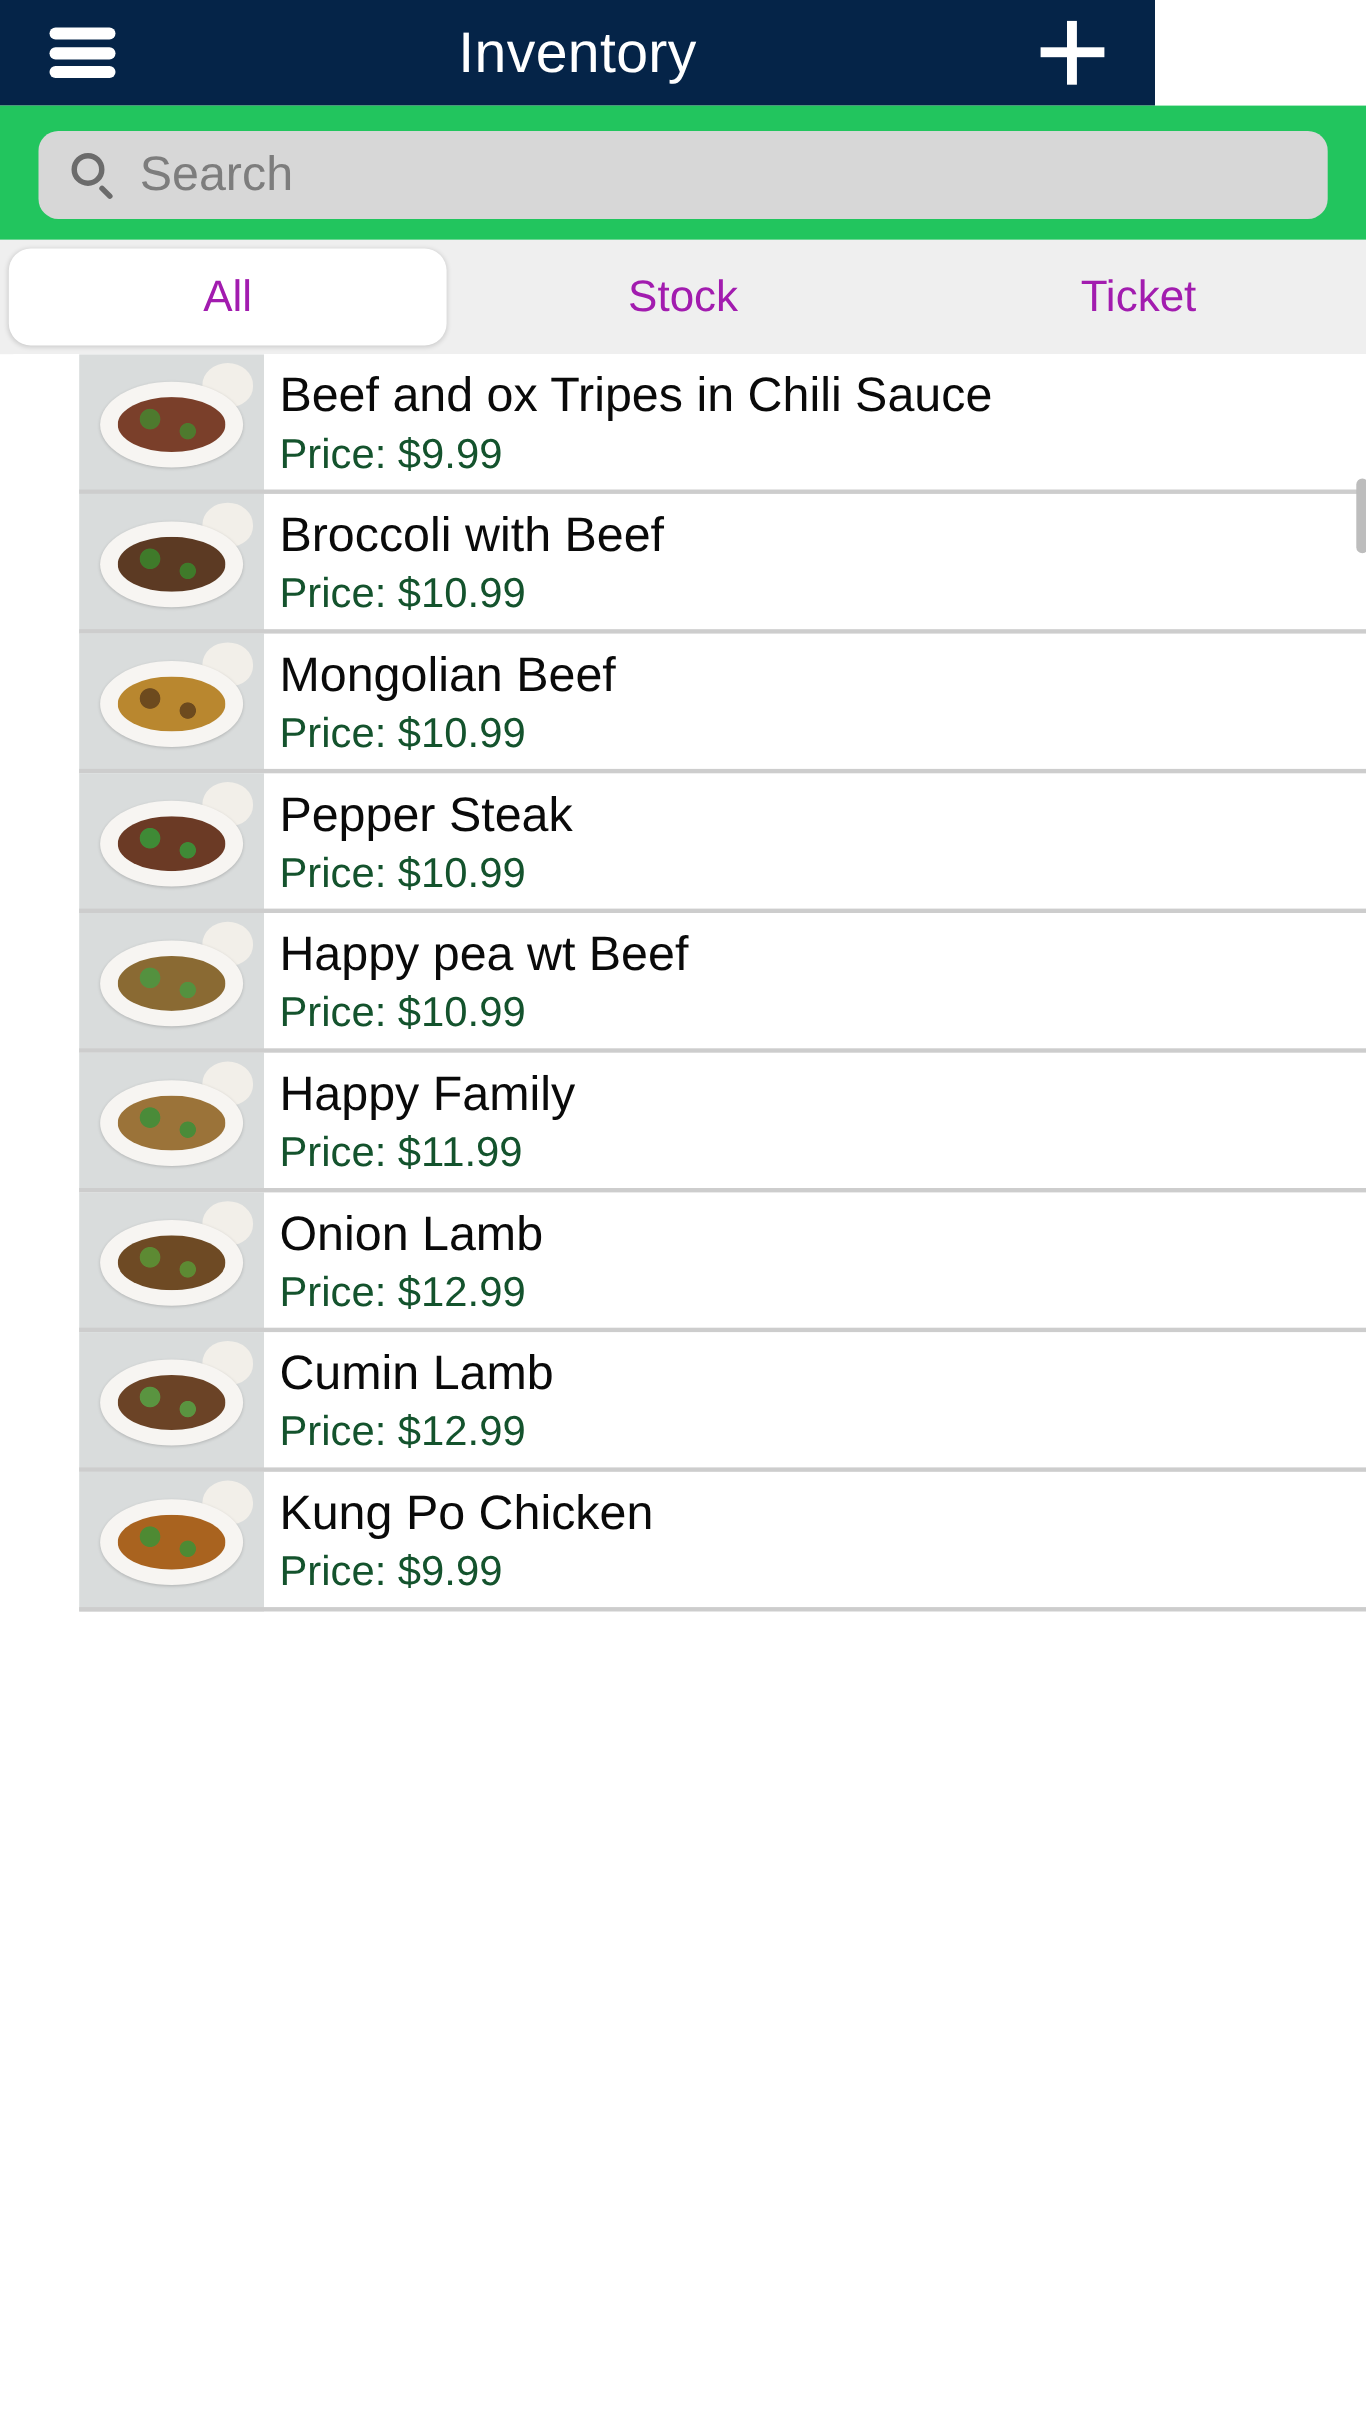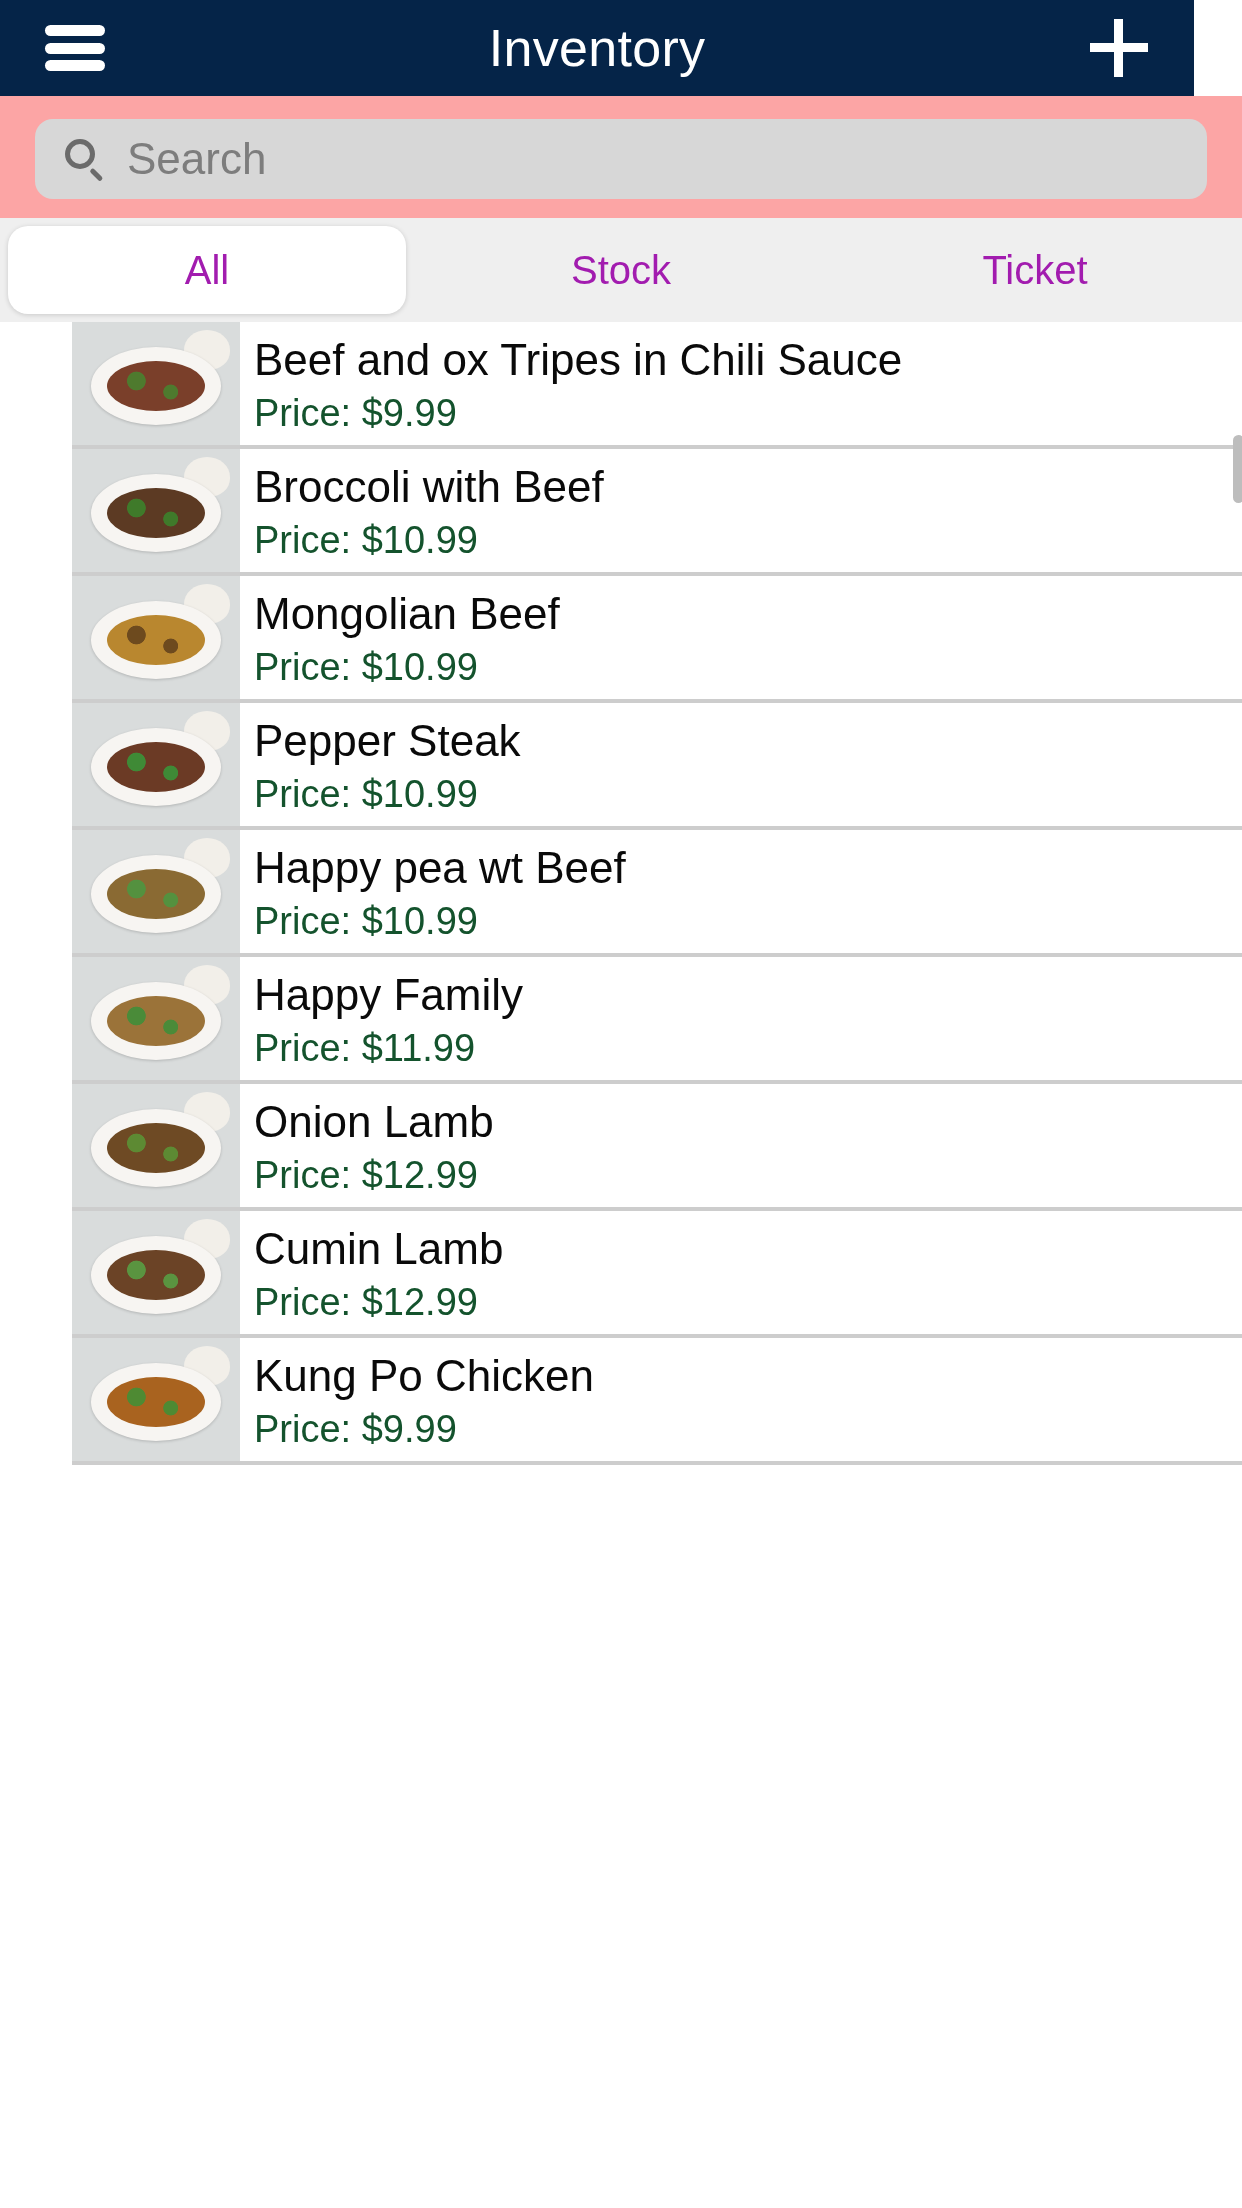--- a/index.html
+++ b/index.html
@@ -7,21 +7,21 @@
     width: 1242px; height: 2208px;
     background: #ffffff;
     font-family: "Liberation Sans", sans-serif;
     overflow: hidden;
   }
   #app { position: relative; width: 1242px; height: 2208px; background: #ffffff; }
 
   
   .navbar {
     position: absolute; top: 0; left: 0;
-    width: 1194px; height: 96px;
+    width: 1050px; height: 96px;
     background: #052448;
     display: flex; align-items: center;
   }
   .nav-left { width: 150px; height: 96px; display: flex; align-items: center; justify-content: center; }
   .hamburger { width: 60px; height: 46px; display: flex; flex-direction: column; justify-content: space-between; }
   .hamburger span { display: block; width: 60px; height: 11px; background: #ffffff; border-radius: 6px; }
   .nav-title {
     flex: 1; text-align: center;
     color: #ffffff; font-size: 52px; font-weight: 400;
     letter-spacing: 0.3px;
@@ -31,21 +31,21 @@
   .plus-icon::before, .plus-icon::after {
     content: ""; position: absolute; background: #ffffff;
   }
   .plus-icon::before { left: 0; top: 24px; width: 58px; height: 9px; }
   .plus-icon::after { top: 0; left: 24px; height: 58px; width: 9px; }
 
   
   .search-area {
     position: absolute; top: 96px; left: 0;
     width: 1242px; height: 122px;
-    background: #fca5a5;
+    background: #22c55e;
   }
   .search-field {
     position: absolute; top: 23px; left: 35px;
     width: 1172px; height: 80px;
     background: #d7d7d7; border-radius: 18px;
     display: flex; align-items: center;
   }
   .search-icon { margin-left: 28px; width: 44px; height: 44px; position: relative; flex: none; }
   .search-icon .ring {
     position: absolute; left: 2px; top: 2px;

